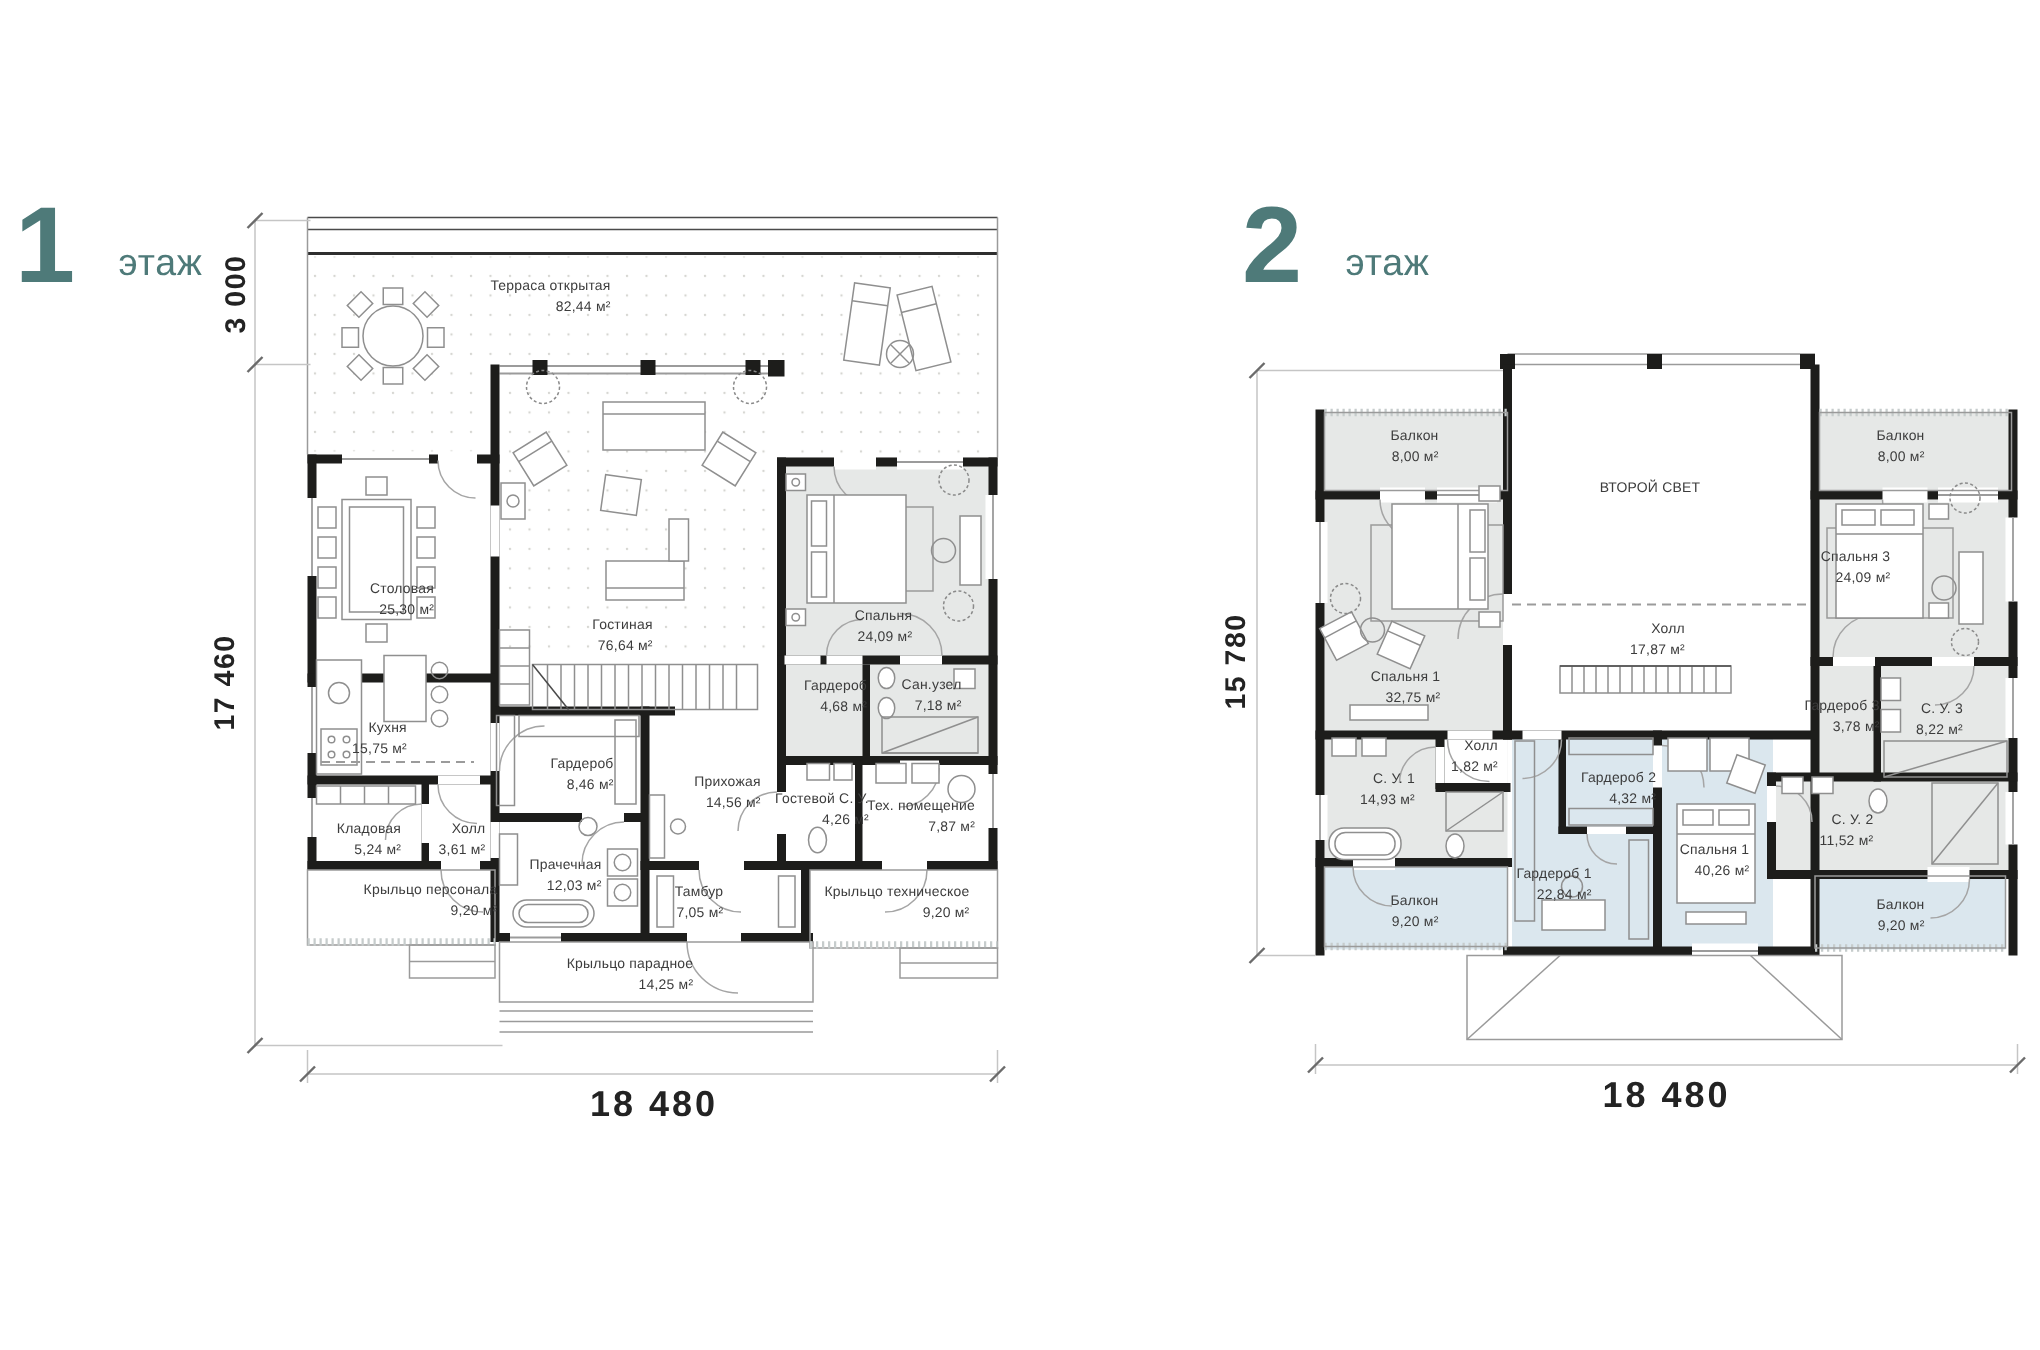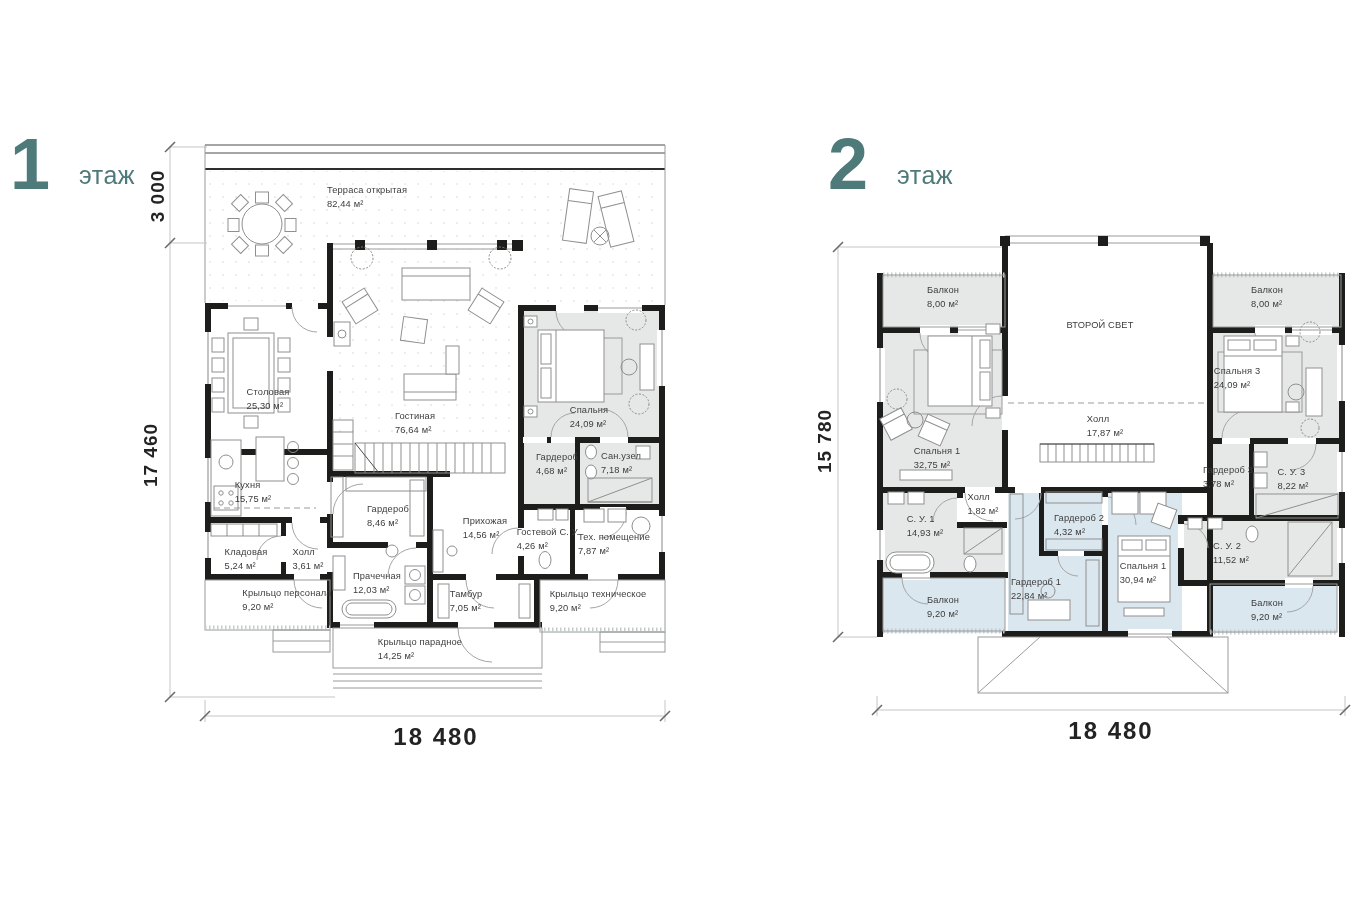--- a/index.html
+++ b/index.html
@@ -20,21 +20,21 @@
   svg .tick{stroke:#6b6b6b;stroke-width:1.6;}
   svg .dash{stroke:#9b9b9b;stroke-width:1.2;stroke-dasharray:6 4;fill:none;}
   svg .hatch{stroke:#c6cccc;stroke-width:5;stroke-dasharray:1.5 2.5;fill:none;}
   svg .plant{stroke:#8a8a8a;stroke-width:1;fill:none;stroke-dasharray:2 1.6;}
   svg .stair{stroke:#8f8f8f;stroke-width:1;}
 
   .hdr{position:absolute;display:flex;align-items:flex-end;gap:7px;color:#4e7a79;}
   .hdr .num{font-size:72px;font-weight:700;line-height:.78;}
   .hdr .wrd{font-size:25px;font-weight:400;letter-spacing:.5px;padding-bottom:2px;margin-left:22px;}
 
-  .rl{position:absolute;transform:translate(-50%,-50%);text-align:left;
+  .rl{position:absolute;transform:translate(-50%,-50%);text-align:right;
       font-size:9.3px;line-height:1.5;color:#3c3c3c;white-space:nowrap;letter-spacing:.15px;}
   .rl .nm{display:block;}
   .rl .ar{display:block;}
 
   .dimv{position:absolute;transform:translate(-50%,-50%) rotate(-90deg);
         font-size:19px;font-weight:700;letter-spacing:1px;color:#232323;white-space:nowrap;}
   .dimh{position:absolute;transform:translate(-50%,-50%);
         font-size:24px;font-weight:700;letter-spacing:2px;color:#232323;white-space:nowrap;}
 </style>
 </head>
@@ -661,21 +661,21 @@
 <div class="rl" style="left:1293px;top:480px">
     <span class="nm">С. У. 3</span>
     <span class="ar">8,22 м²</span>
   </div>
 <div class="rl" style="left:1036px;top:590px">
     <span class="nm">Гардероб 1</span>
     <span class="ar">22,84 м²</span>
   </div>
 <div class="rl" style="left:1143px;top:574px">
     <span class="nm">Спальня 1</span>
-    <span class="ar">30,94 м²</span>
+    <span class="ar">40,26 м²</span>
   </div>
 <div class="rl" style="left:1231px;top:554px">
     <span class="nm">С. У. 2</span>
     <span class="ar">11,52 м²</span>
   </div>
 <div class="rl" style="left:943px;top:608px">
     <span class="nm">Балкон</span>
     <span class="ar">9,20 м²</span>
   </div>
 <div class="rl" style="left:1267px;top:611px">

